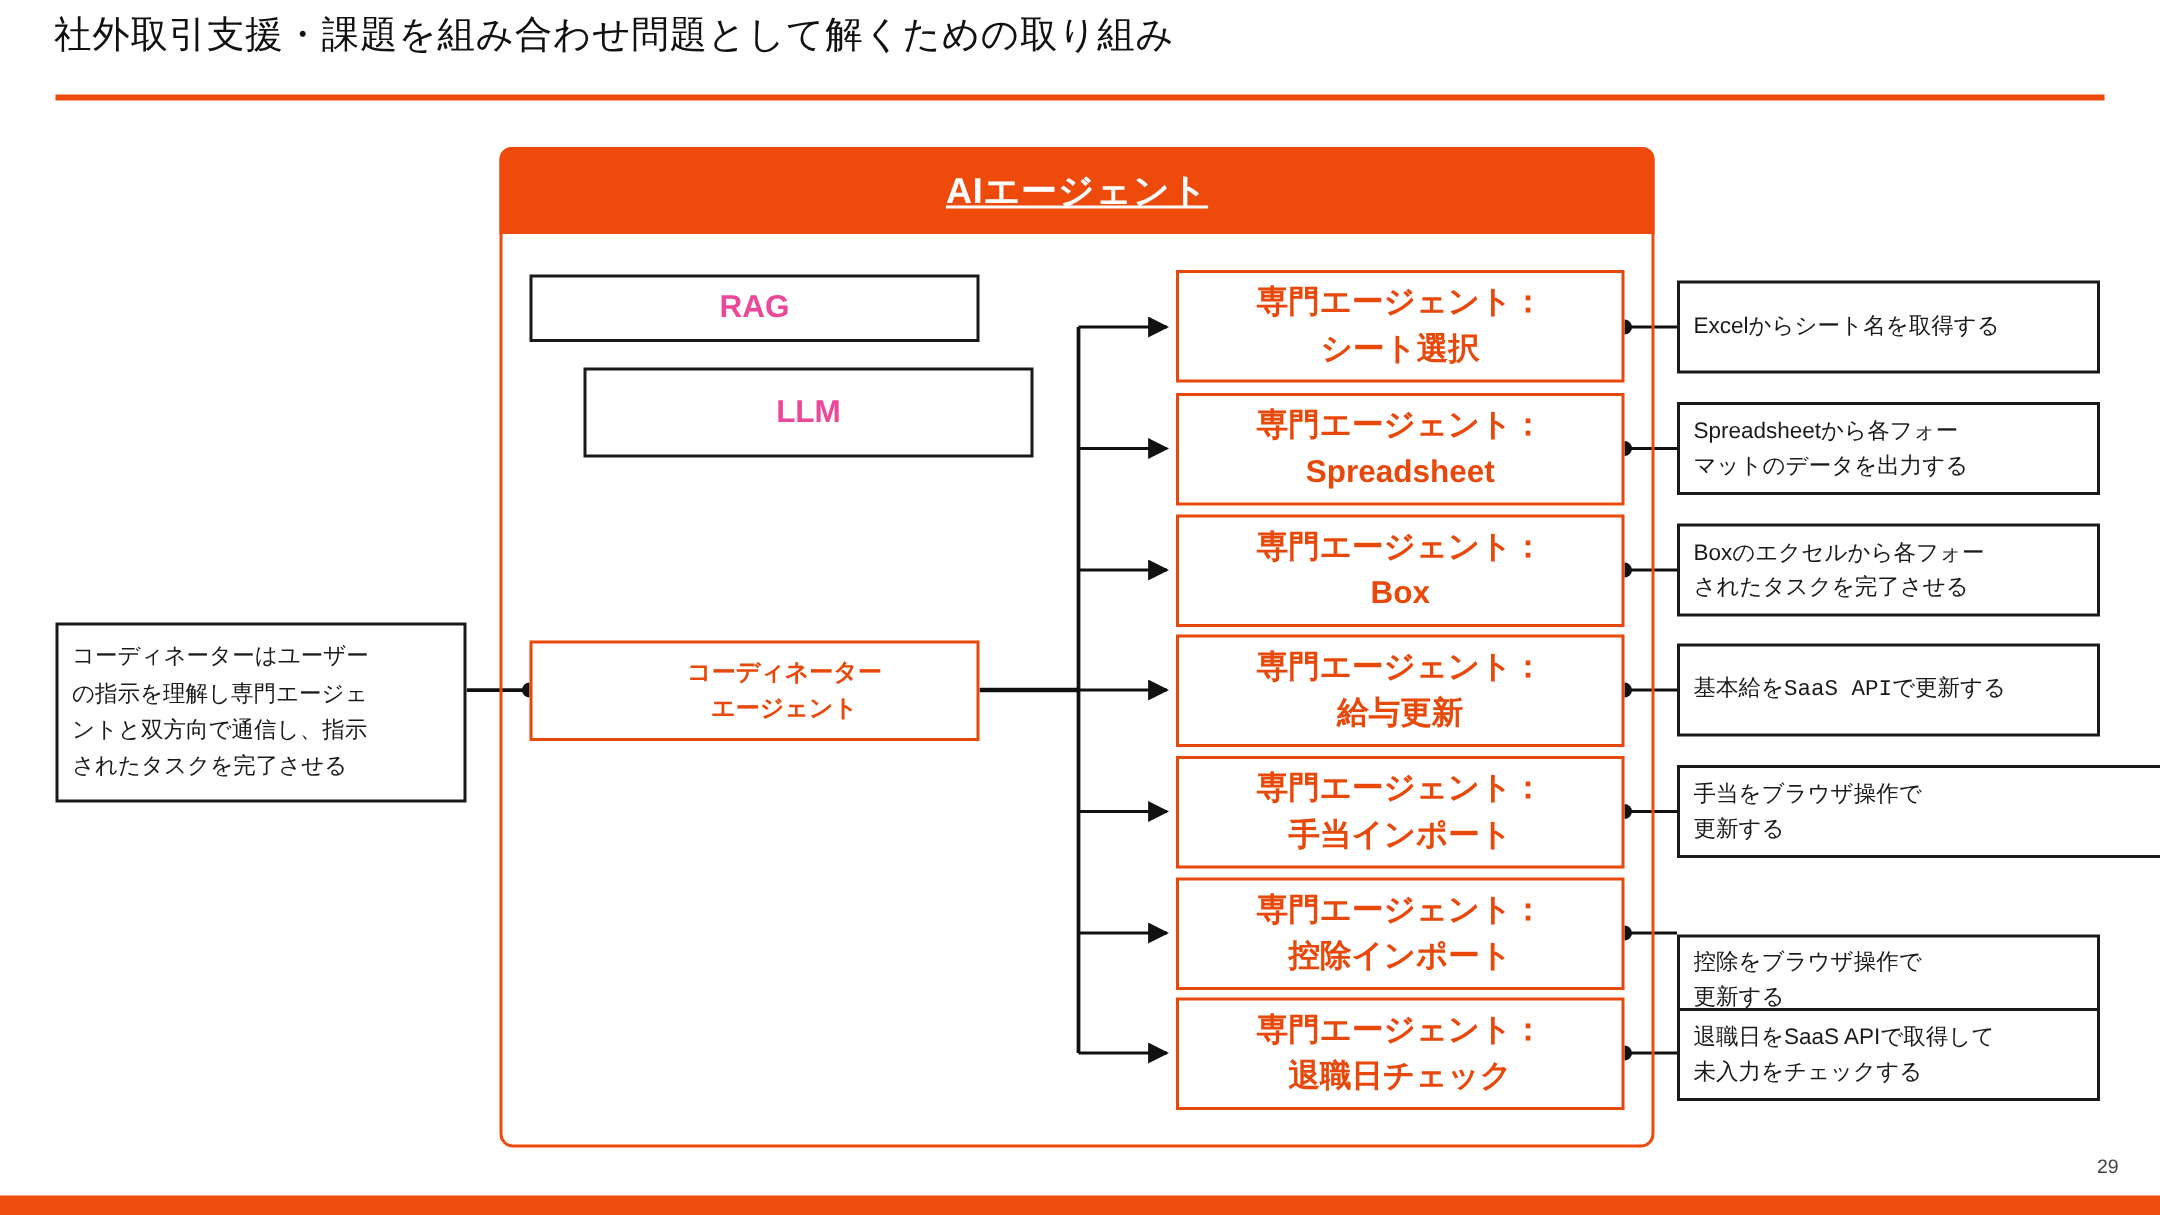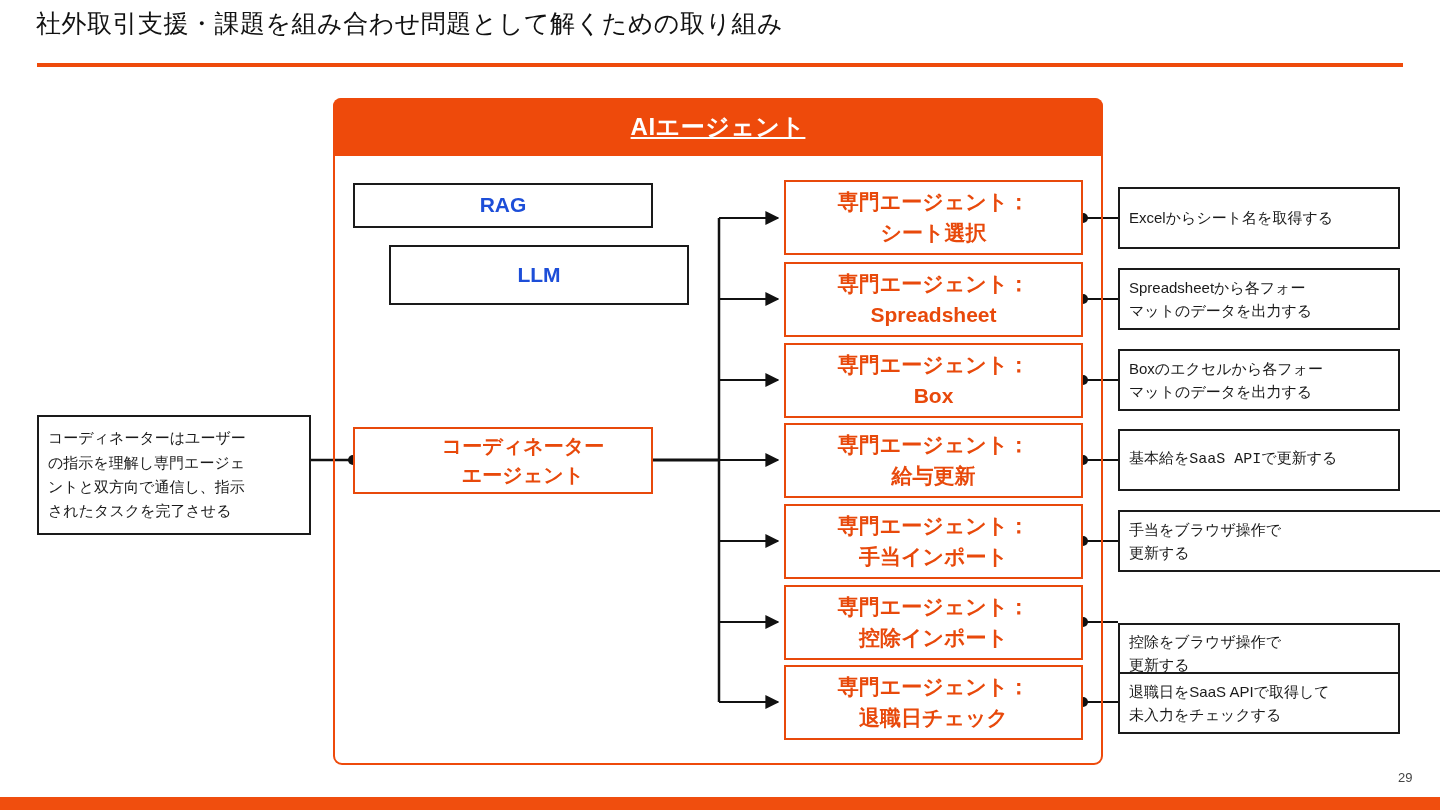--- a/index.html
+++ b/index.html
@@ -103,34 +103,34 @@
   }
   .box-desc {
     border: 2px solid #1a1a1a;
     justify-content: flex-start;
     padding: 0 9px;
   }
 
   .label-black {
     font-size: 21px;
     font-weight: bold;
-    color: #1d4ed8;
+    color: #ec4899;
     text-align: center;
     line-height: 1.25;
   }
   .label-orange {
     font-size: 21px;
     font-weight: bold;
     color: #E8490B;
     text-align: center;
     line-height: 1.45;
     white-space: pre-line;
   }
   .label-coord {
-    font-size: 20px;
+    font-size: 16px;
     font-weight: bold;
     color: #E8490B;
     text-align: center;
     line-height: 1.45;
     white-space: pre-line;
     margin-left: 40px;
   }
   .label-desc {
     font-size: 15px;
     color: #1a1a1a;
@@ -257,21 +257,21 @@
 
 <div class="box box-desc" style="left:1118px; top:187px; width:282px; height:62px;">
   <span class="label-desc">Excelからシート名を取得する</span>
 </div>
 <div class="box box-desc" style="left:1118px; top:268px; width:282px; height:62px;">
   <span class="label-desc">Spreadsheetから各フォー
 マットのデータを出力する</span>
 </div>
 <div class="box box-desc" style="left:1118px; top:349px; width:282px; height:62px;">
   <span class="label-desc">Boxのエクセルから各フォー
-マットのデータを出力する</span>
+されたタスクを完了させる</span>
 </div>
 <div class="box box-desc" style="left:1118px; top:429px; width:282px; height:62px;font-family:Liberation Mono, monospace;">
   <span class="label-desc">基本給をSaaS APIで更新する</span>
 </div>
 <div class="box box-desc" style="left:1118px; top:510px; width:328px; height:62px;">
   <span class="label-desc">手当をブラウザ操作で
 更新する</span>
 </div>
 <div class="box box-desc" style="left:1118px; top:591px; width:282px; height:60px;margin-top:32px;">
   <span class="label-desc">控除をブラウザ操作で

